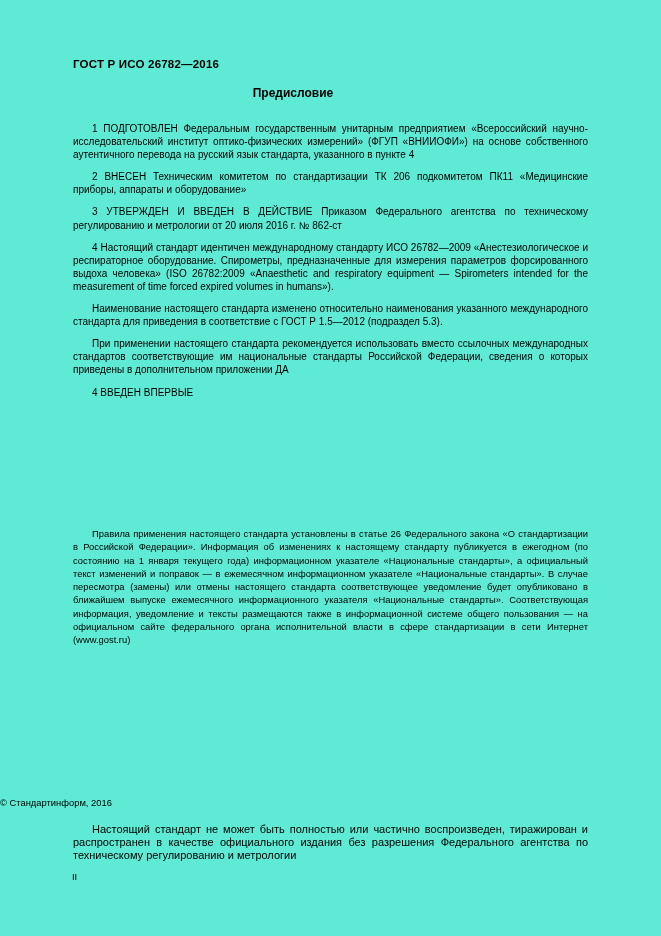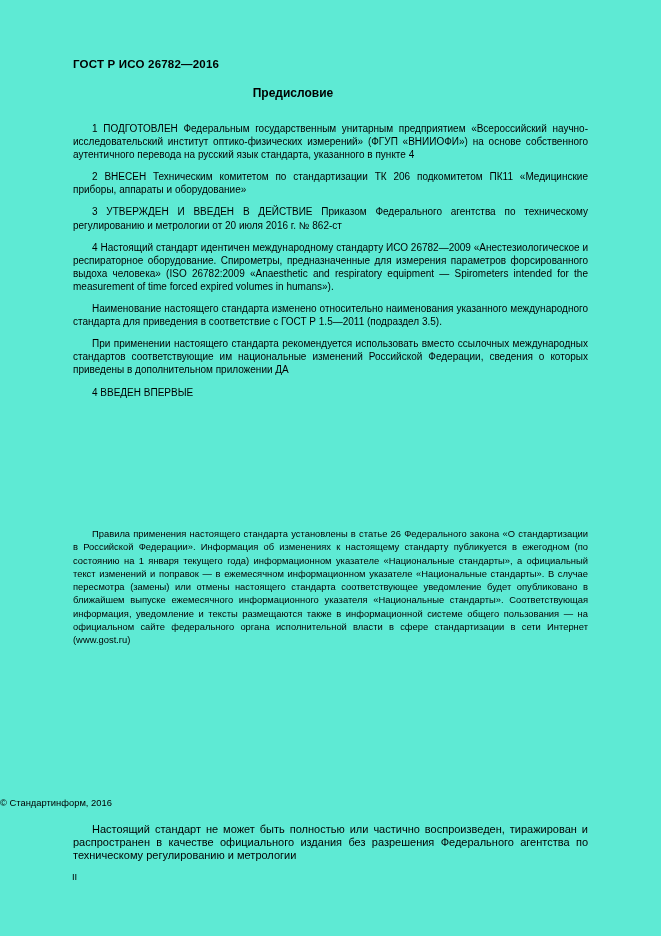--- a/index.html
+++ b/index.html
@@ -102,22 +102,22 @@
 
   <div class="header">ГОСТ Р ИСО 26782—2016</div>
 
   <div class="doc-title">Предисловие</div>
 
   <div class="body-block" id="para-top">
     <p>1 ПОДГОТОВЛЕН Федеральным государственным унитарным предприятием «Всероссийский научно-исследовательский институт оптико-физических измерений» (ФГУП «ВНИИОФИ») на основе собственного аутентичного перевода на русский язык стандарта, указанного в пункте 4</p>
     <p>2 ВНЕСЕН Техническим комитетом по стандартизации ТК 206 подкомитетом ПК11 «Медицинские приборы, аппараты и оборудование»</p>
     <p>3 УТВЕРЖДЕН И ВВЕДЕН В ДЕЙСТВИЕ Приказом Федерального агентства по техническому регулированию и метрологии от 20 июля 2016 г. № 862-ст</p>
     <p>4 Настоящий стандарт идентичен международному стандарту ИСО 26782—2009 «Анестезиологическое и респираторное оборудование. Спирометры, предназначенные для измерения параметров форсированного выдоха человека» (ISO 26782:2009 «Anaesthetic and respiratory equipment — Spirometers intended for the measurement of time forced expired volumes in humans»).</p>
-    <p>Наименование настоящего стандарта изменено относительно наименования указанного международного стандарта для приведения в соответствие с ГОСТ Р 1.5—2011 (подраздел 3.5).</p>
-    <p>При применении настоящего стандарта рекомендуется использовать вместо ссылочных международных стандартов соответствующие им национальные изменений Российской Федерации, сведения о которых приведены в дополнительном приложении ДА</p>
+    <p>Наименование настоящего стандарта изменено относительно наименования указанного международного стандарта для приведения в соответствие с ГОСТ Р 1.5—2012 (подраздел 5.3).</p>
+    <p>При применении настоящего стандарта рекомендуется использовать вместо ссылочных международных стандартов соответствующие им национальные стандарты Российской Федерации, сведения о которых приведены в дополнительном приложении ДА</p>
     <p>4 ВВЕДЕН ВПЕРВЫЕ</p>
   </div>
 
   <div class="italic-block">
     <p>Правила применения настоящего стандарта установлены в статье 26 Федерального закона «О стандартизации в Российской Федерации». Информация об изменениях к настоящему стандарту публикуется в ежегодном (по состоянию на 1 января текущего года) информационном указателе «Национальные стандарты», а официальный текст изменений и поправок — в ежемесячном информационном указателе «Национальные стандарты». В случае пересмотра (замены) или отмены настоящего стандарта соответствующее уведомление будет опубликовано в ближайшем выпуске ежемесячного информационного указателя «Национальные стандарты». Соответствующая информация, уведомление и тексты размещаются также в информационной системе общего пользования — на официальном сайте федерального органа исполнительной власти в сфере стандартизации в сети Интернет (www.gost.ru)</p>
   </div>
 
   <div class="copyright">© Стандартинформ, 2016</div>
 
   <div class="footer-note">

